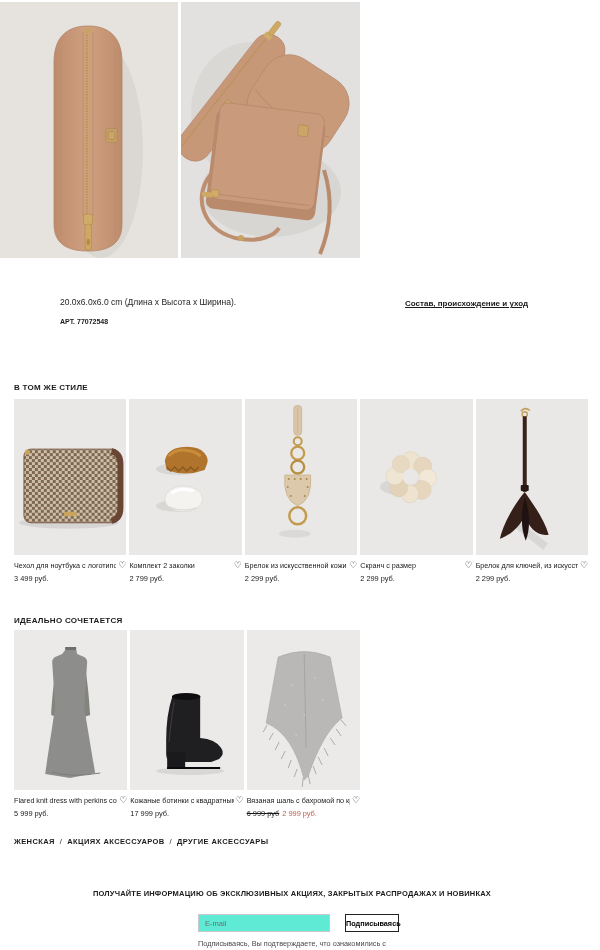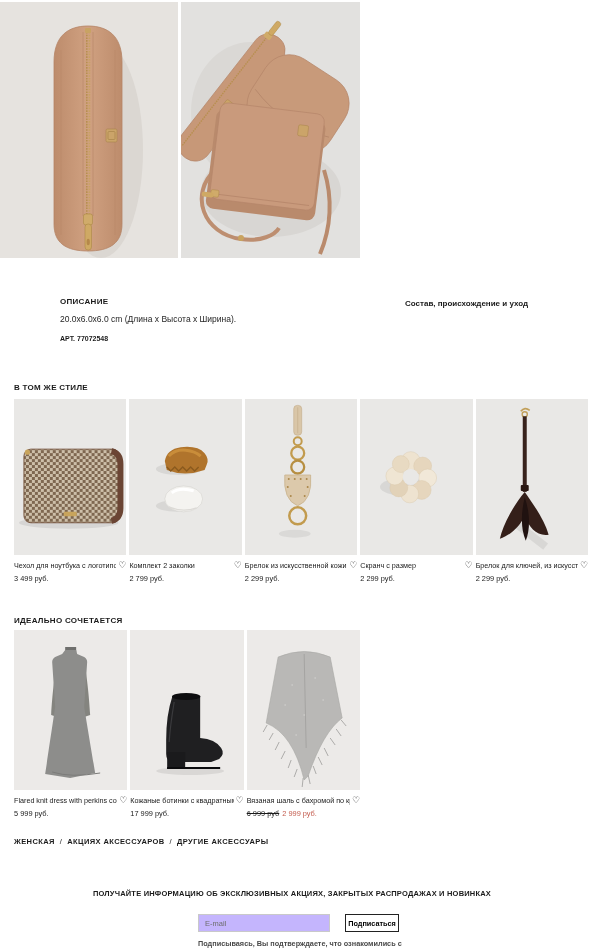--- a/index.html
+++ b/index.html
@@ -16,21 +16,21 @@
   .gallery-img{top:2px;height:256px;overflow:hidden;}
   #gal-left{left:0;width:178px;}
   #gal-right{left:181px;width:179px;}
 
   
   .desc{left:60px;top:297px;width:330px;}
   .sec-head{font-size:8px;font-weight:700;letter-spacing:.3px;}
   .desc .sec-head{margin-bottom:8px;}
   .desc-line{font-size:8.5px;line-height:1.2;margin-bottom:9px;color:#1f1f1f;}
   .desc-art{font-size:7px;font-weight:700;margin-top:11px;}
-  .care-link{left:405px;top:299px;font-size:8px;font-weight:700;cursor:pointer;white-space:nowrap;}
+  .care-link{left:405px;top:299px;font-size:8px;font-weight:700;text-decoration:underline;cursor:pointer;white-space:nowrap;}
 
   
   .row-head{left:14px;font-size:8px;font-weight:700;letter-spacing:.3px;}
   .cards{left:14px;right:12px;display:flex;gap:3px;}
   .card{flex:1;min-width:0;}
   .thumb{width:100%;background:#e9e8e6;overflow:hidden;cursor:pointer;}
   .thumb svg{width:100%;height:100%;}
   .meta{margin-top:6px;}
   .nameline{display:flex;justify-content:space-between;align-items:flex-start;gap:2px;}
   .pname{font-size:7.2px;line-height:1.25;color:#1a1a1a;white-space:nowrap;overflow:hidden;cursor:pointer;}
@@ -40,27 +40,27 @@
   .saleprice{color:#c35c4e;}
 
   
   .breadcrumb{left:14px;top:837px;font-size:7.5px;font-weight:700;letter-spacing:.4px;}
   .breadcrumb span{cursor:pointer;}
   .crumb-sep{margin:0 5px;font-weight:400;cursor:default;}
 
   
   .news-head{left:0;right:16px;top:889px;text-align:center;font-size:7.5px;font-weight:700;letter-spacing:.2px;}
   .email-input{left:198px;top:914px;width:132px;height:18px;box-sizing:border-box;
-    border:1px solid #c9c9c9;background:#c4b5fd;font-size:7.5px;padding:0 6px;
+    border:1px solid #c9c9c9;background:#5eead4;font-size:7.5px;padding:0 6px;
     font-family:"Liberation Sans", sans-serif;color:#333;outline:none;}
   .email-input::placeholder{color:#6e6e6e;}
   .subscribe-btn{left:345px;top:914px;width:54px;height:18px;box-sizing:border-box;
     border:1px solid #222;background:#fff;font-size:7.3px;font-weight:700;
     font-family:"Liberation Sans", sans-serif;cursor:pointer;padding:0;}
-  .disclaimer{left:198px;top:939px;font-size:7.3px;color:#4a4a4a;font-weight:bold;}
+  .disclaimer{left:198px;top:939px;font-size:7.3px;color:#4a4a4a;}
 </style>
 </head>
 <body>
 
 <div class="abs gallery-img" id="gal-left">
   <svg viewBox="0 0 178 256" preserveAspectRatio="none">
     <rect width="178" height="256" fill="#e6e3df"></rect>
     <ellipse cx="101" cy="148" rx="42" ry="108" fill="#dbd7d2"></ellipse>
     <defs>
       <linearGradient id="caseg" x1="0" y1="0" x2="1" y2="0">
@@ -114,21 +114,20 @@
       <rect x="80" y="13" width="10" height="11" rx="1.5" fill="#cba469" stroke="#a9854b" stroke-width="0.5"></rect>
       <line x1="4" y1="92" x2="100" y2="92" stroke="#b5866a" stroke-width="0.8"></line>
       <rect x="1" y="88" width="8" height="7" rx="1.5" fill="#d0ab6a" stroke="#a5823f" stroke-width="0.4"></rect>
       <rect x="-8" y="91" width="12" height="5" rx="2.5" fill="#cfa964"></rect>
     </g>
     <circle cx="60" cy="236" r="3" fill="#c9a360"></circle>
   </svg>
 </div>
 
 <div class="abs desc">
-  <div class="sec-head">ОПИСАНИЕ</div>
   <div class="desc-line">20.0x6.0x6.0 cm (Длина x Высота x Ширина).</div>
   <div class="desc-art">АРТ. 77072548</div>
 </div>
 <div class="abs care-link">Состав, происхождение и уход</div>
 
 <div class="abs row-head" style="top:383px">В ТОМ ЖЕ СТИЛЕ</div>
 
 <div class="abs cards" style="top:399px">
 
   <div class="card">
@@ -354,14 +353,14 @@
   </div>
 
 </div>
 
 <div class="abs breadcrumb">
   <span>ЖЕНСКАЯ</span><span class="crumb-sep">/</span><span>АКЦИЯХ АКСЕССУАРОВ</span><span class="crumb-sep">/</span><span>ДРУГИЕ АКСЕССУАРЫ</span>
 </div>
 
 <div class="abs news-head">ПОЛУЧАЙТЕ ИНФОРМАЦИЮ ОБ ЭКСКЛЮЗИВНЫХ АКЦИЯХ, ЗАКРЫТЫХ РАСПРОДАЖАХ И НОВИНКАХ</div>
 <input class="abs email-input" type="text" placeholder="E-mail" style="">
-<button class="abs subscribe-btn">Подписаться</button>
+<button class="abs subscribe-btn">Подписываясь</button>
 <div class="abs disclaimer">Подписываясь, Вы подтверждаете, что ознакомились с</div>
 
 </body></html>

